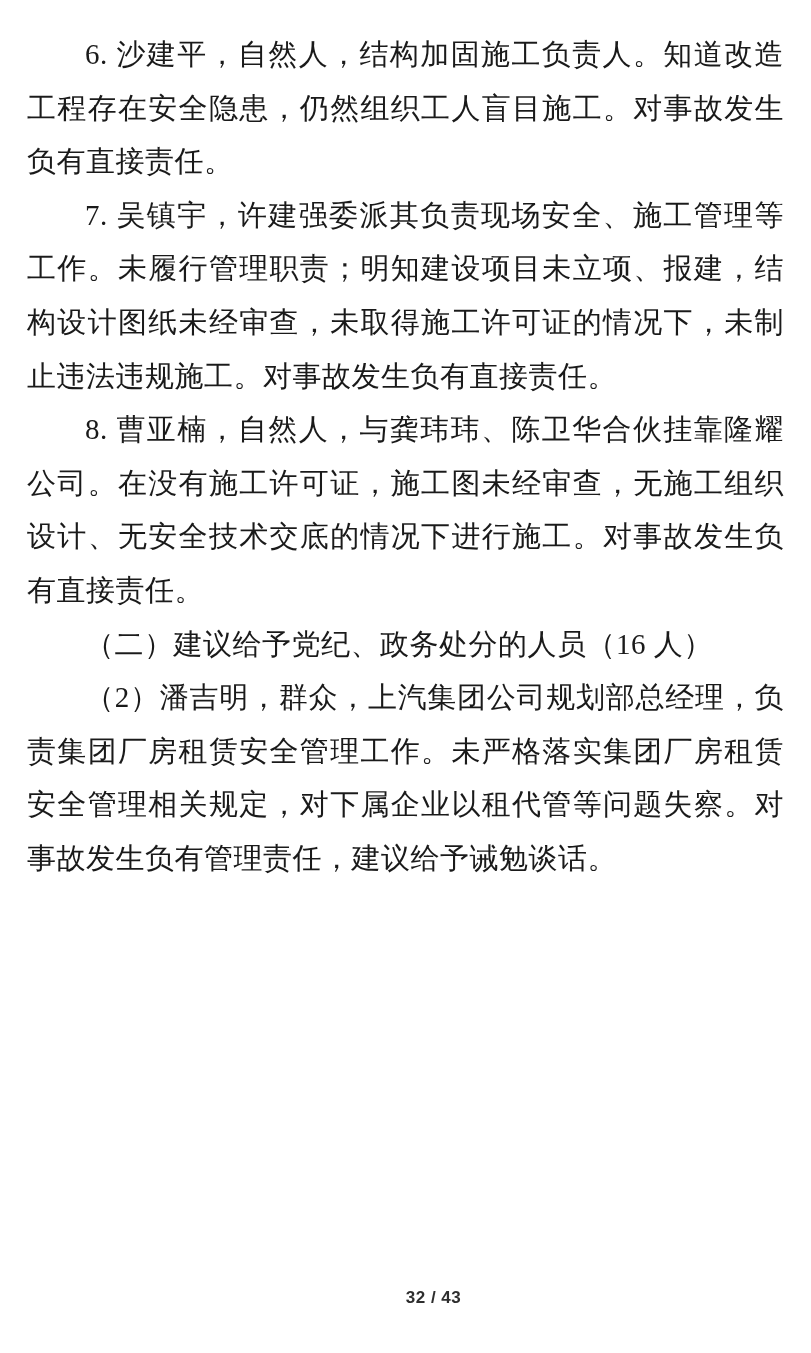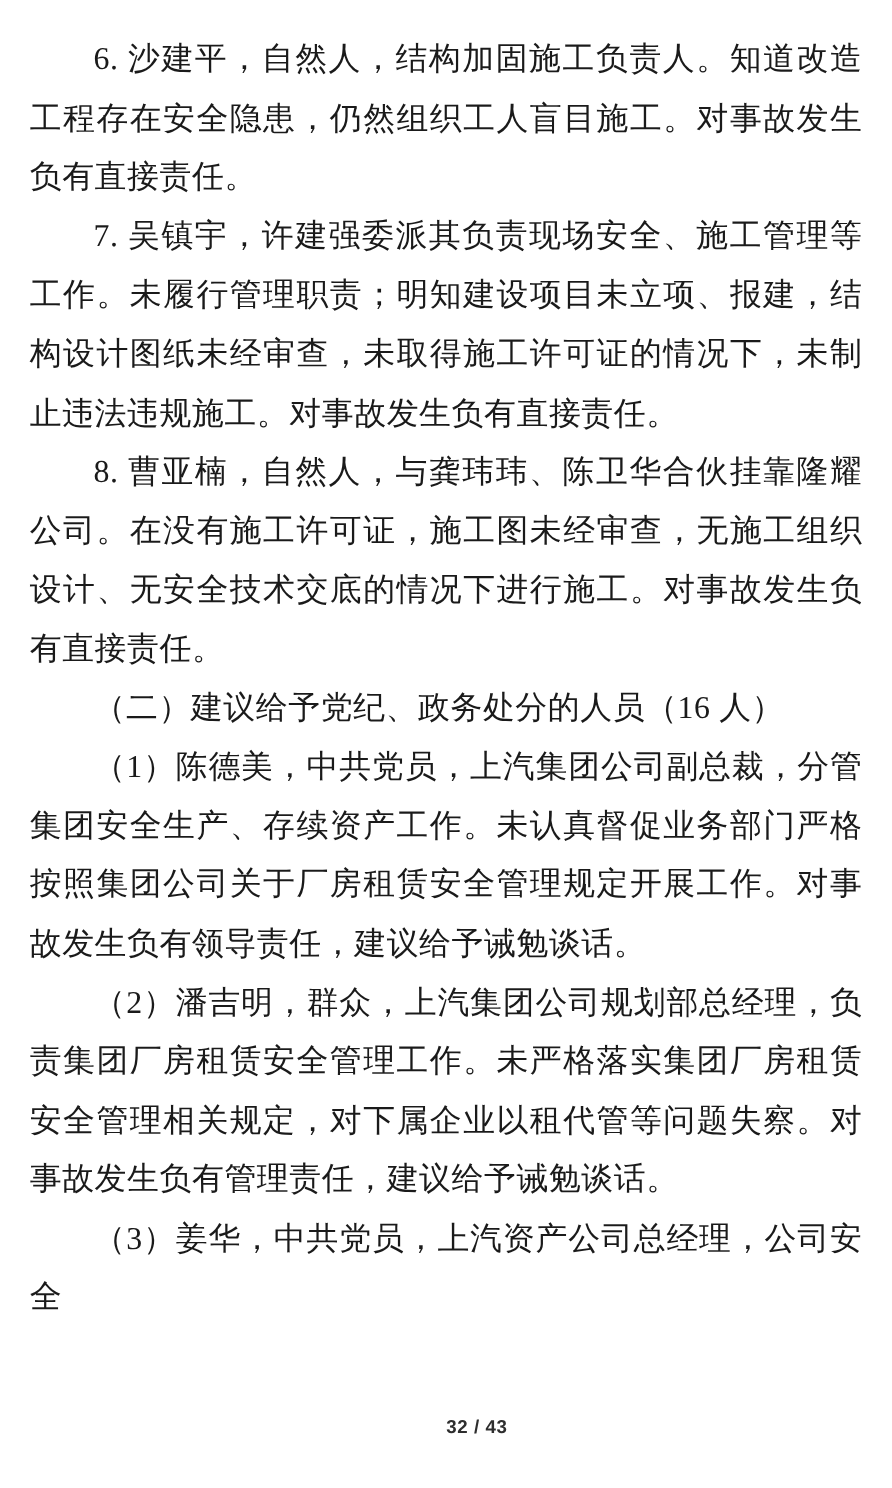--- a/index.html
+++ b/index.html
@@ -55,19 +55,17 @@
 </style>
 </head>
 <body>
 
 <div class="page">
   <div class="content">
     <p>6. 沙建平，自然人，结构加固施工负责人。知道改造工程存在安全隐患，仍然组织工人盲目施工。对事故发生负有直接责任。</p>
     <p>7. 吴镇宇，许建强委派其负责现场安全、施工管理等工作。未履行管理职责；明知建设项目未立项、报建，结构设计图纸未经审查，未取得施工许可证的情况下，未制止违法违规施工。对事故发生负有直接责任。</p>
     <p>8. 曹亚楠，自然人，与龚玮玮、陈卫华合伙挂靠隆耀公司。在没有施工许可证，施工图未经审查，无施工组织设计、无安全技术交底的情况下进行施工。对事故发生负有直接责任。</p>
     <p class="heading">（二）建议给予党纪、政务处分的人员（16 人）</p>
-    <p>（1）陈德美，中共党员，上汽集团公司副总裁，分管集团安全生产、存续资产工作。未认真督促业务部门严格按照集团公司关于厂房租赁安全管理规定开展工作。对事故发生负有领导责任，建议给予诫勉谈话。</p>
     <p>（2）潘吉明，群众，上汽集团公司规划部总经理，负责集团厂房租赁安全管理工作。未严格落实集团厂房租赁安全管理相关规定，对下属企业以租代管等问题失察。对事故发生负有管理责任，建议给予诫勉谈话。</p>
-    <p>（3）姜华，中共党员，上汽资产公司总经理，公司安全</p>
   </div>
 
   <div class="footer">32 / 43</div>
 </div>
 
 </body></html>

